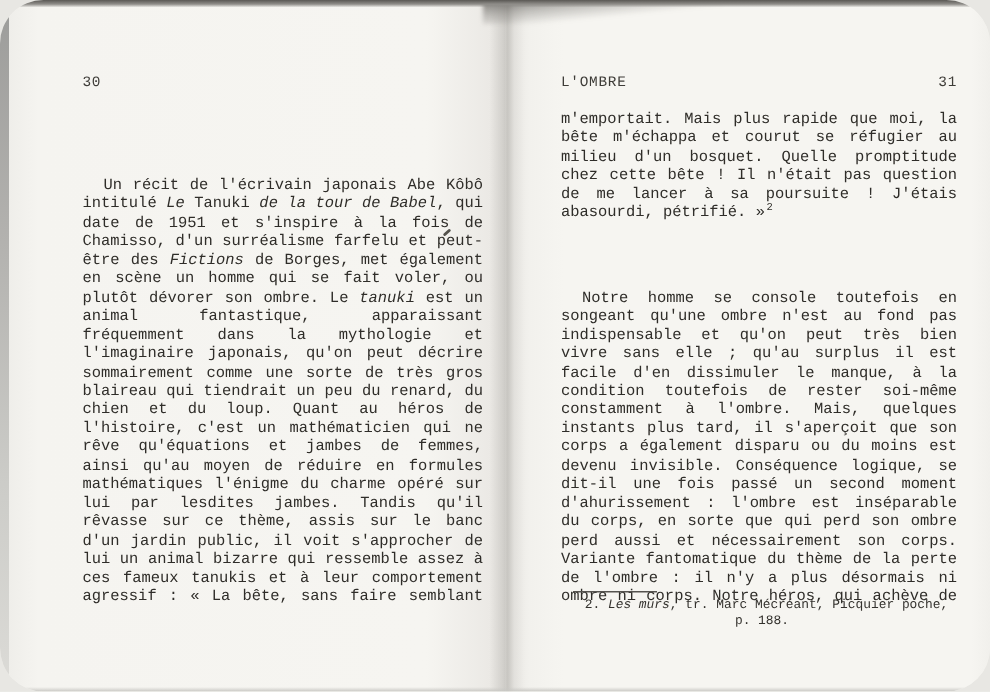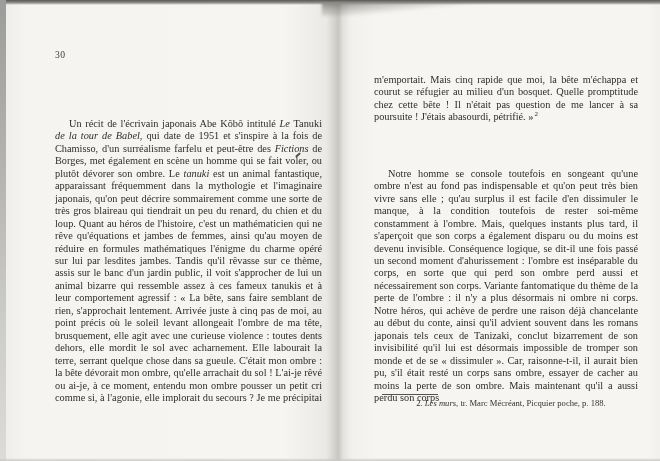--- a/index.html
+++ b/index.html
@@ -1,21 +1,22 @@
 <!DOCTYPE html>
 <html><head>
 <meta charset="utf-8">
 <style>
   html,body{margin:0;padding:0;background:#e8e7e3;}
   .scan{
     position:relative;
     width:660px;height:461px;
     background:#f3f2ee;
     overflow:hidden;
-    font-family:Liberation Serif, serif;
+    font-family:Liberation Mono, monospace;
+    border-radius:29px;
   }
   
   .edge-top{
     position:absolute;left:0;top:0;width:660px;height:5px;
     background:linear-gradient(180deg,#5a5854 0%,#8f8d89 55%,rgba(143,141,137,0) 100%);
   }
   .edge-left{
     position:absolute;left:0;top:0;width:6px;height:461px;
     background:linear-gradient(180deg,#9c9c9a 0%,#b3b2af 35%,#ccccc8 70%,#dcdbd7 100%);
   }
@@ -86,22 +87,26 @@
   <div class="page left">
     <div class="pg-header">
       <span>30</span>
     </div>
     <div class="pg-body" id="left-body">
         <p class="indent"><span>Un récit de l'écrivain japonais Abe Kôbô intitulé </span><span class="it">Le </span><span>Tanuki </span><span class="it">de la tour de Babel</span><span>, qui date de 1951 et s'inspire à la fois de Chamisso, d'un surréalisme farfelu et peut-être des </span><span class="it">Fictions</span><span> de Borges, met également en scène un homme qui se fait voler, ou plutôt dévorer son ombre. Le </span><span class="it">tanuki</span><span> est un animal fantastique, apparaissant fréquemment dans la mythologie et l'imaginaire japonais, qu'on peut décrire sommairement comme une sorte de très gros blaireau qui tiendrait un peu du renard, du chien et du loup. Quant au héros de l'histoire, c'est un mathématicien qui ne rêve qu'équations et jambes de femmes, ainsi qu'au moyen de réduire en formules mathématiques l'énigme du charme opéré sur lui par lesdites jambes. Tandis qu'il rêvasse sur ce thème, assis sur le banc d'un jardin public, il voit s'approcher de lui un animal bizarre qui ressemble assez à ces fameux tanukis et à leur comportement agressif : « La bête, sans faire semblant de rien, s'approchait lentement. Arrivée juste à cinq pas de moi, au point précis où le soleil levant allongeait l'ombre de ma tête, brusquement, elle agit avec une curieuse violence : toutes dents dehors, elle mordit le sol avec acharnement. Elle labourait la terre, serrant quelque chose dans sa gueule. C'était mon ombre : la bête dévorait mon ombre, qu'elle arrachait du sol ! L'ai-je rêvé ou ai-je, à ce moment, entendu mon ombre pousser un petit cri comme si, à l'agonie, elle implorait du secours ? Je me précipitai vers l'ombre qu'on</span></p>
       </div>
   </div>
 
   <div class="page right">
+    <div class="pg-header">
+      <span>L'OMBRE</span>
+      <span>31</span>
+    </div>
     <div class="pg-body" id="right-body">
-        <p><span>m'emportait. Mais cinq rapide que moi, la bête m'échappa et courut se réfugier au milieu d'un bosquet. Quelle promptitude chez cette bête ! Il n'était pas question de me lancer à sa poursuite ! J'étais abasourdi, pétrifié. »</span><sup>2</sup></p>
+        <p><span>m'emportait. Mais plus rapide que moi, la bête m'échappa et courut se réfugier au milieu d'un bosquet. Quelle promptitude chez cette bête ! Il n'était pas question de me lancer à sa poursuite ! J'étais abasourdi, pétrifié. »</span><sup>2</sup></p>
         <p class="indent"><span>Notre homme se console toutefois en songeant qu'une ombre n'est au fond pas indispensable et qu'on peut très bien vivre sans elle ; qu'au surplus il est facile d'en dissimuler le manque, à la condition toutefois de rester soi-même constamment à l'ombre. Mais, quelques instants plus tard, il s'aperçoit que son corps a également disparu ou du moins est devenu invisible. Conséquence logique, se dit-il une fois passé un second moment d'ahurissement : l'ombre est inséparable du corps, en sorte que qui perd son ombre perd aussi et nécessairement son corps. Variante fantomatique du thème de la perte de l'ombre : il n'y a plus désormais ni ombre ni corps. Notre héros, qui achève de perdre une raison déjà chancelante au début du conte, ainsi qu'il advient souvent dans les romans japonais tels ceux de Tanizaki, conclut bizarrement de son invisibilité qu'il lui est désormais impossible de tromper son monde et de se « dissimuler ». Car, raisonne-t-il, il aurait bien pu, s'il était resté un corps sans ombre, essayer de cacher au moins la perte de son ombre. Mais maintenant qu'il a aussi perdu son corps</span></p>
       </div>
     <div class="footnote">
       <div class="fn-rule"></div>
       <p id="footnote-p"><span>2. </span><span class="it">Les murs</span><span>, tr. Marc Mécréant, Picquier poche, p. 188.</span></p>
     </div>
   </div>
 </div>
 
 </body></html>

